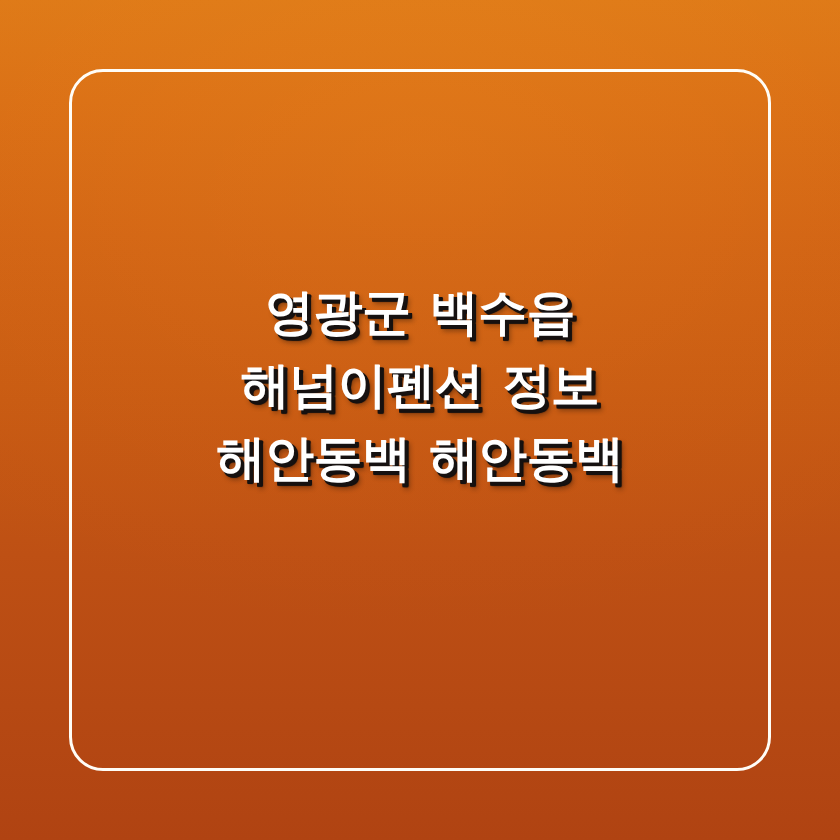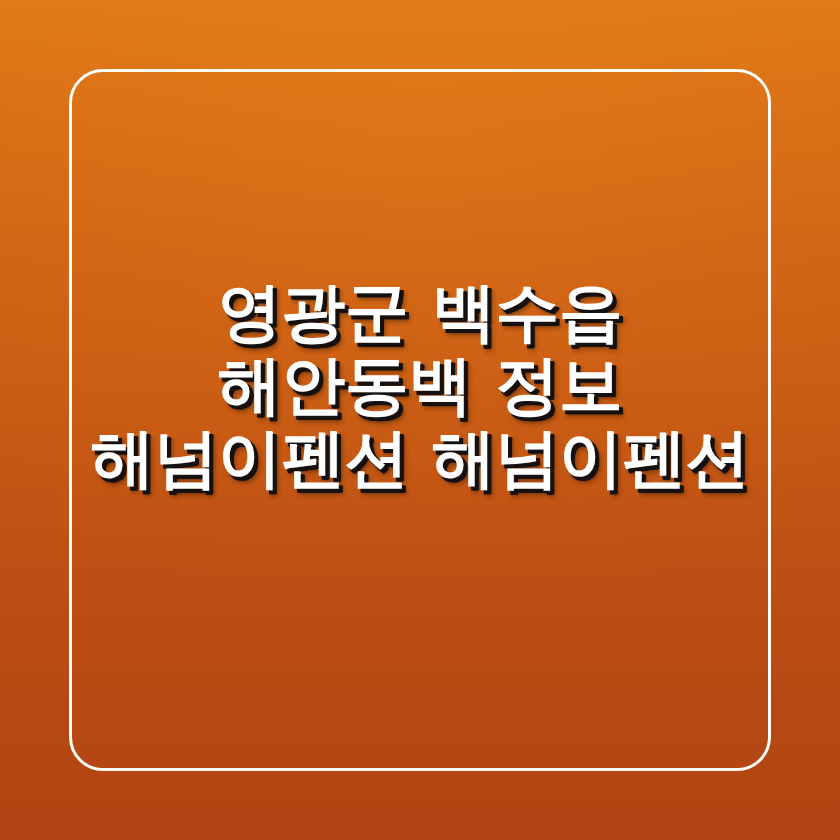--- a/index.html
+++ b/index.html
@@ -50,21 +50,21 @@
 
   #headline {
     position: absolute;
     left: 0;
     right: 0;
     top: 276px;
     z-index: 3;
     text-align: center;
     color: #FFFFFF;
     font-weight: 700;
-    font-size: 64px;
+    font-size: 49px;
     line-height: 73px;
     letter-spacing: -0.5px;
     word-spacing: 6px;
     text-shadow:
        3px 3px 0 #161110,
        3px 4px 0 #161110,
        4px 3px 0 #161110,
        4px 4px 1px rgba(18,13,12,0.92),
        5px 6px 5px rgba(25,14,8,0.42);
     -webkit-font-smoothing: antialiased;
@@ -76,17 +76,17 @@
 </style>
 </head>
 <body>
 
 <div id="card">
 
   <div id="frame"></div>
 
   <div id="headline">
     <span class="hl-line">영광군 백수읍</span>
-    <span class="hl-line">해안동백 정보</span>
-    <span class="hl-line">해넘이펜션 해넘이펜션</span>
+    <span class="hl-line">해넘이펜션 정보</span>
+    <span class="hl-line">해안동백 해안동백</span>
   </div>
 
 </div>
 
 </body></html>

